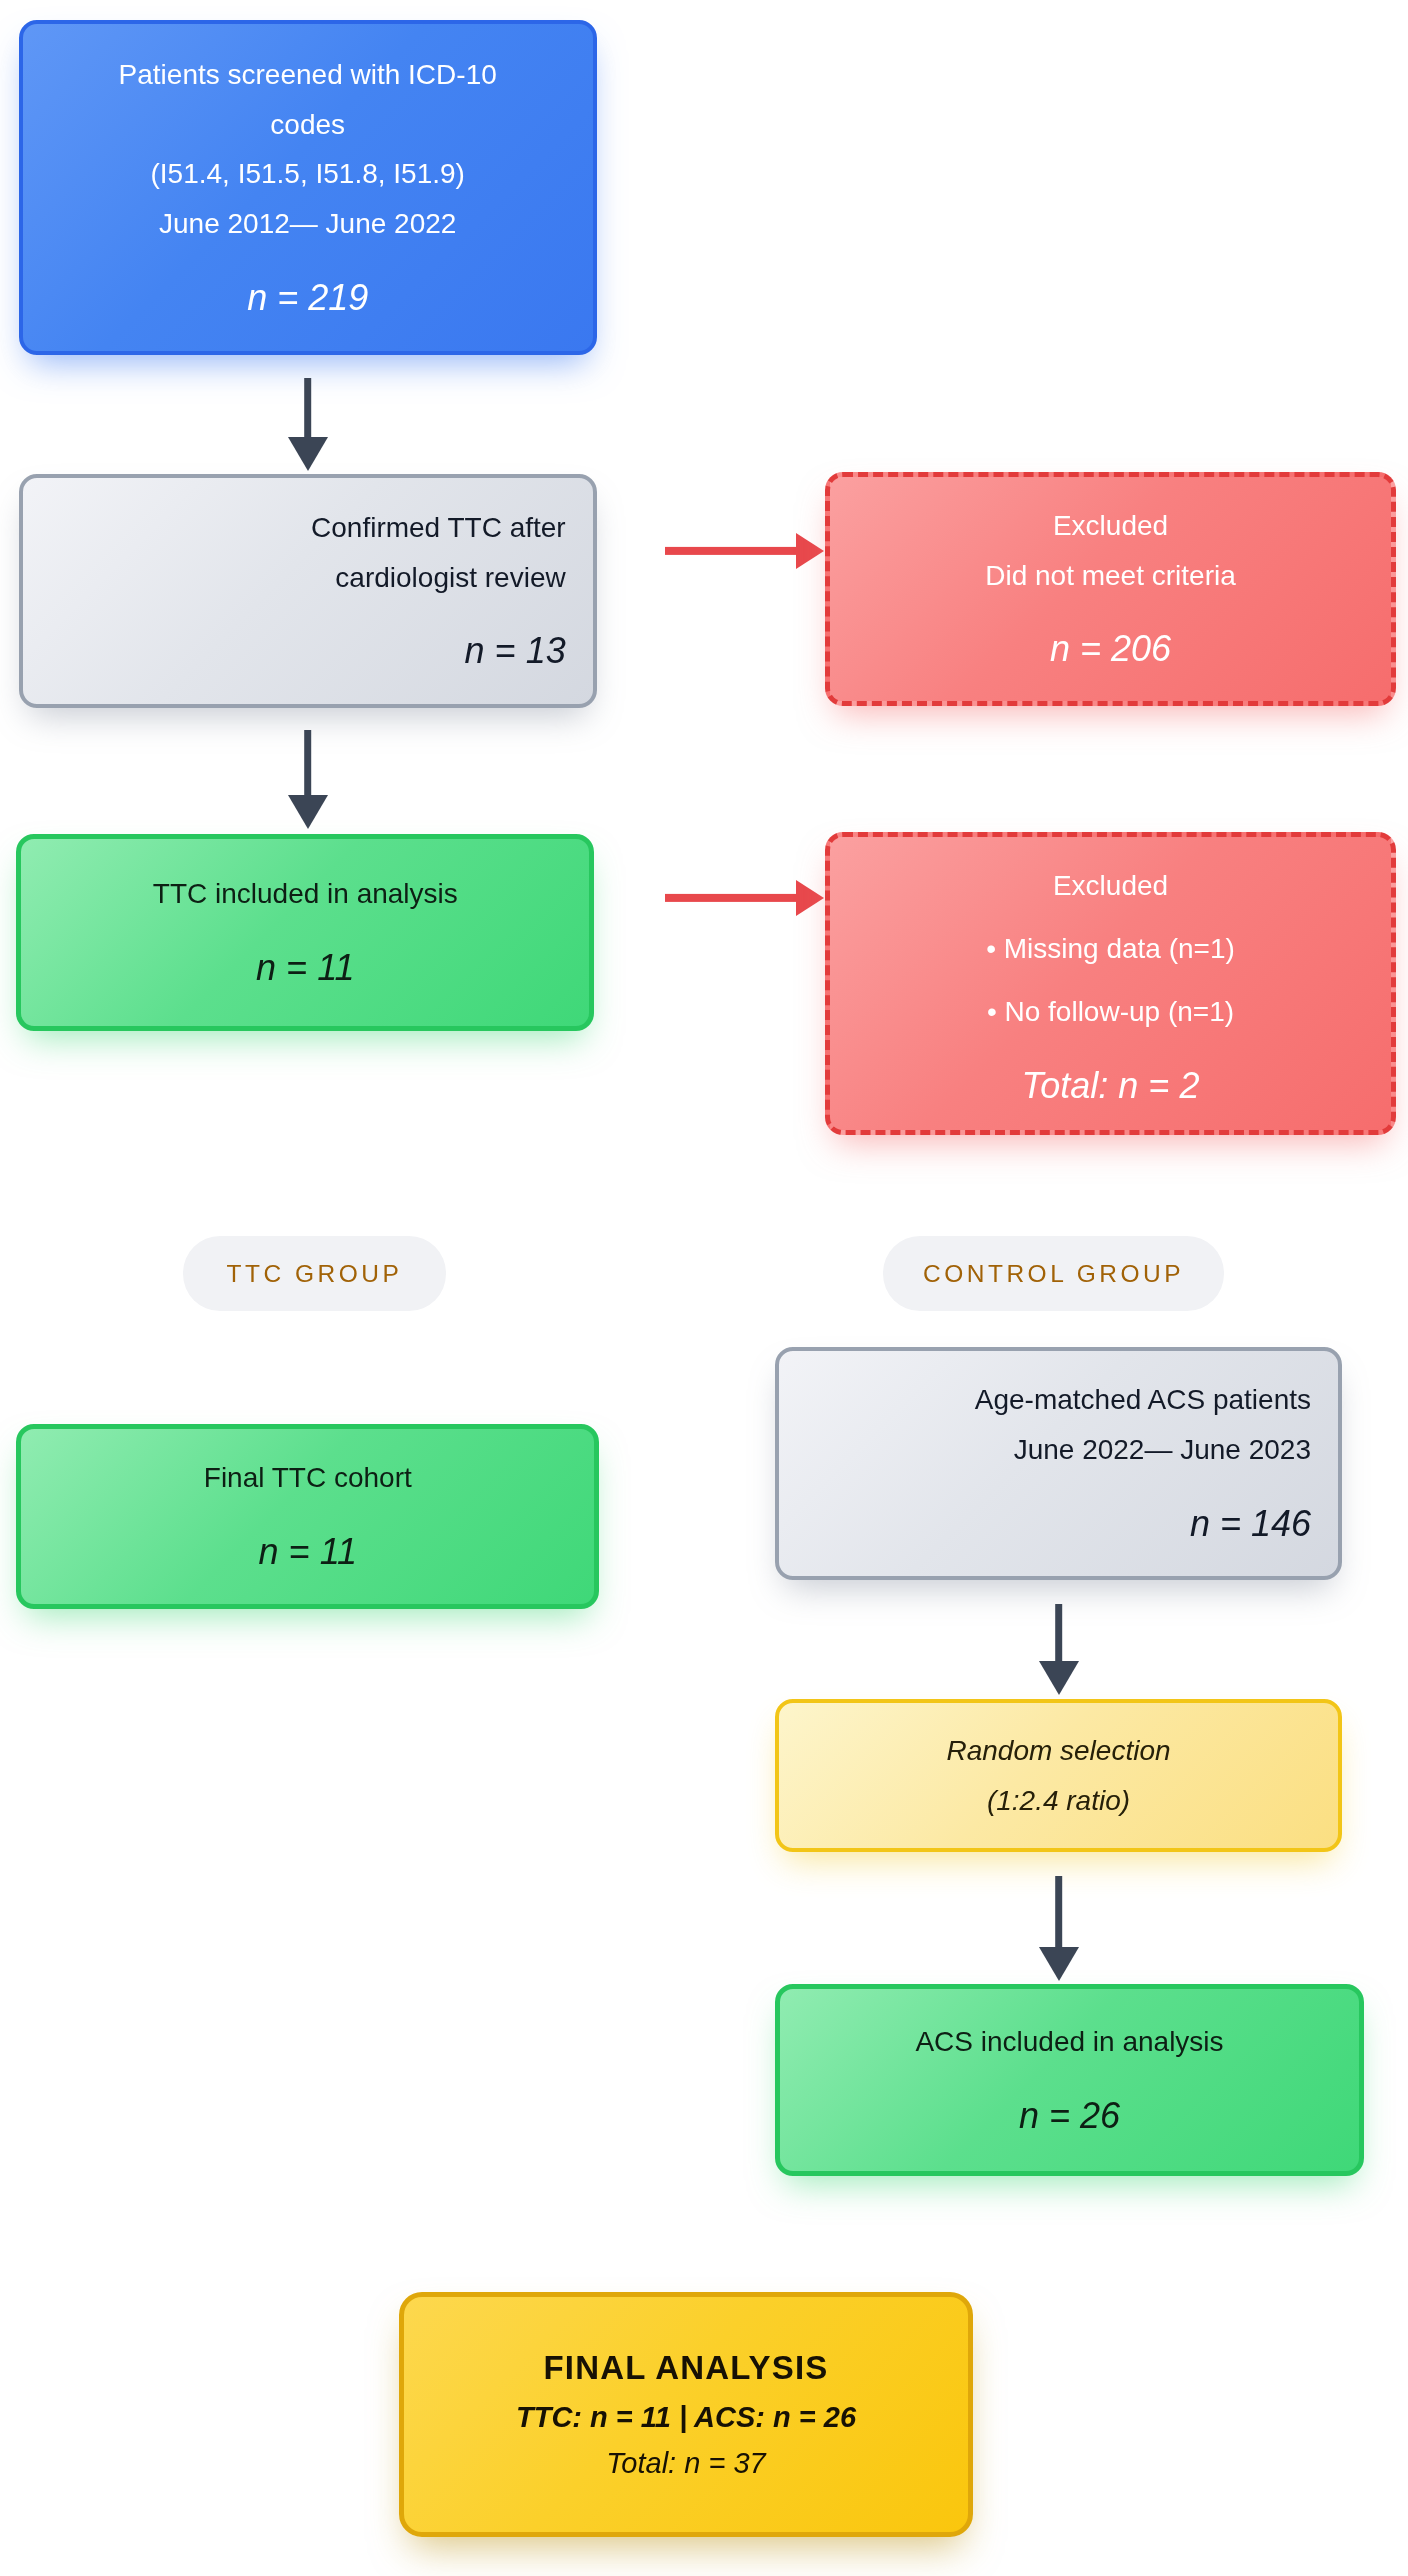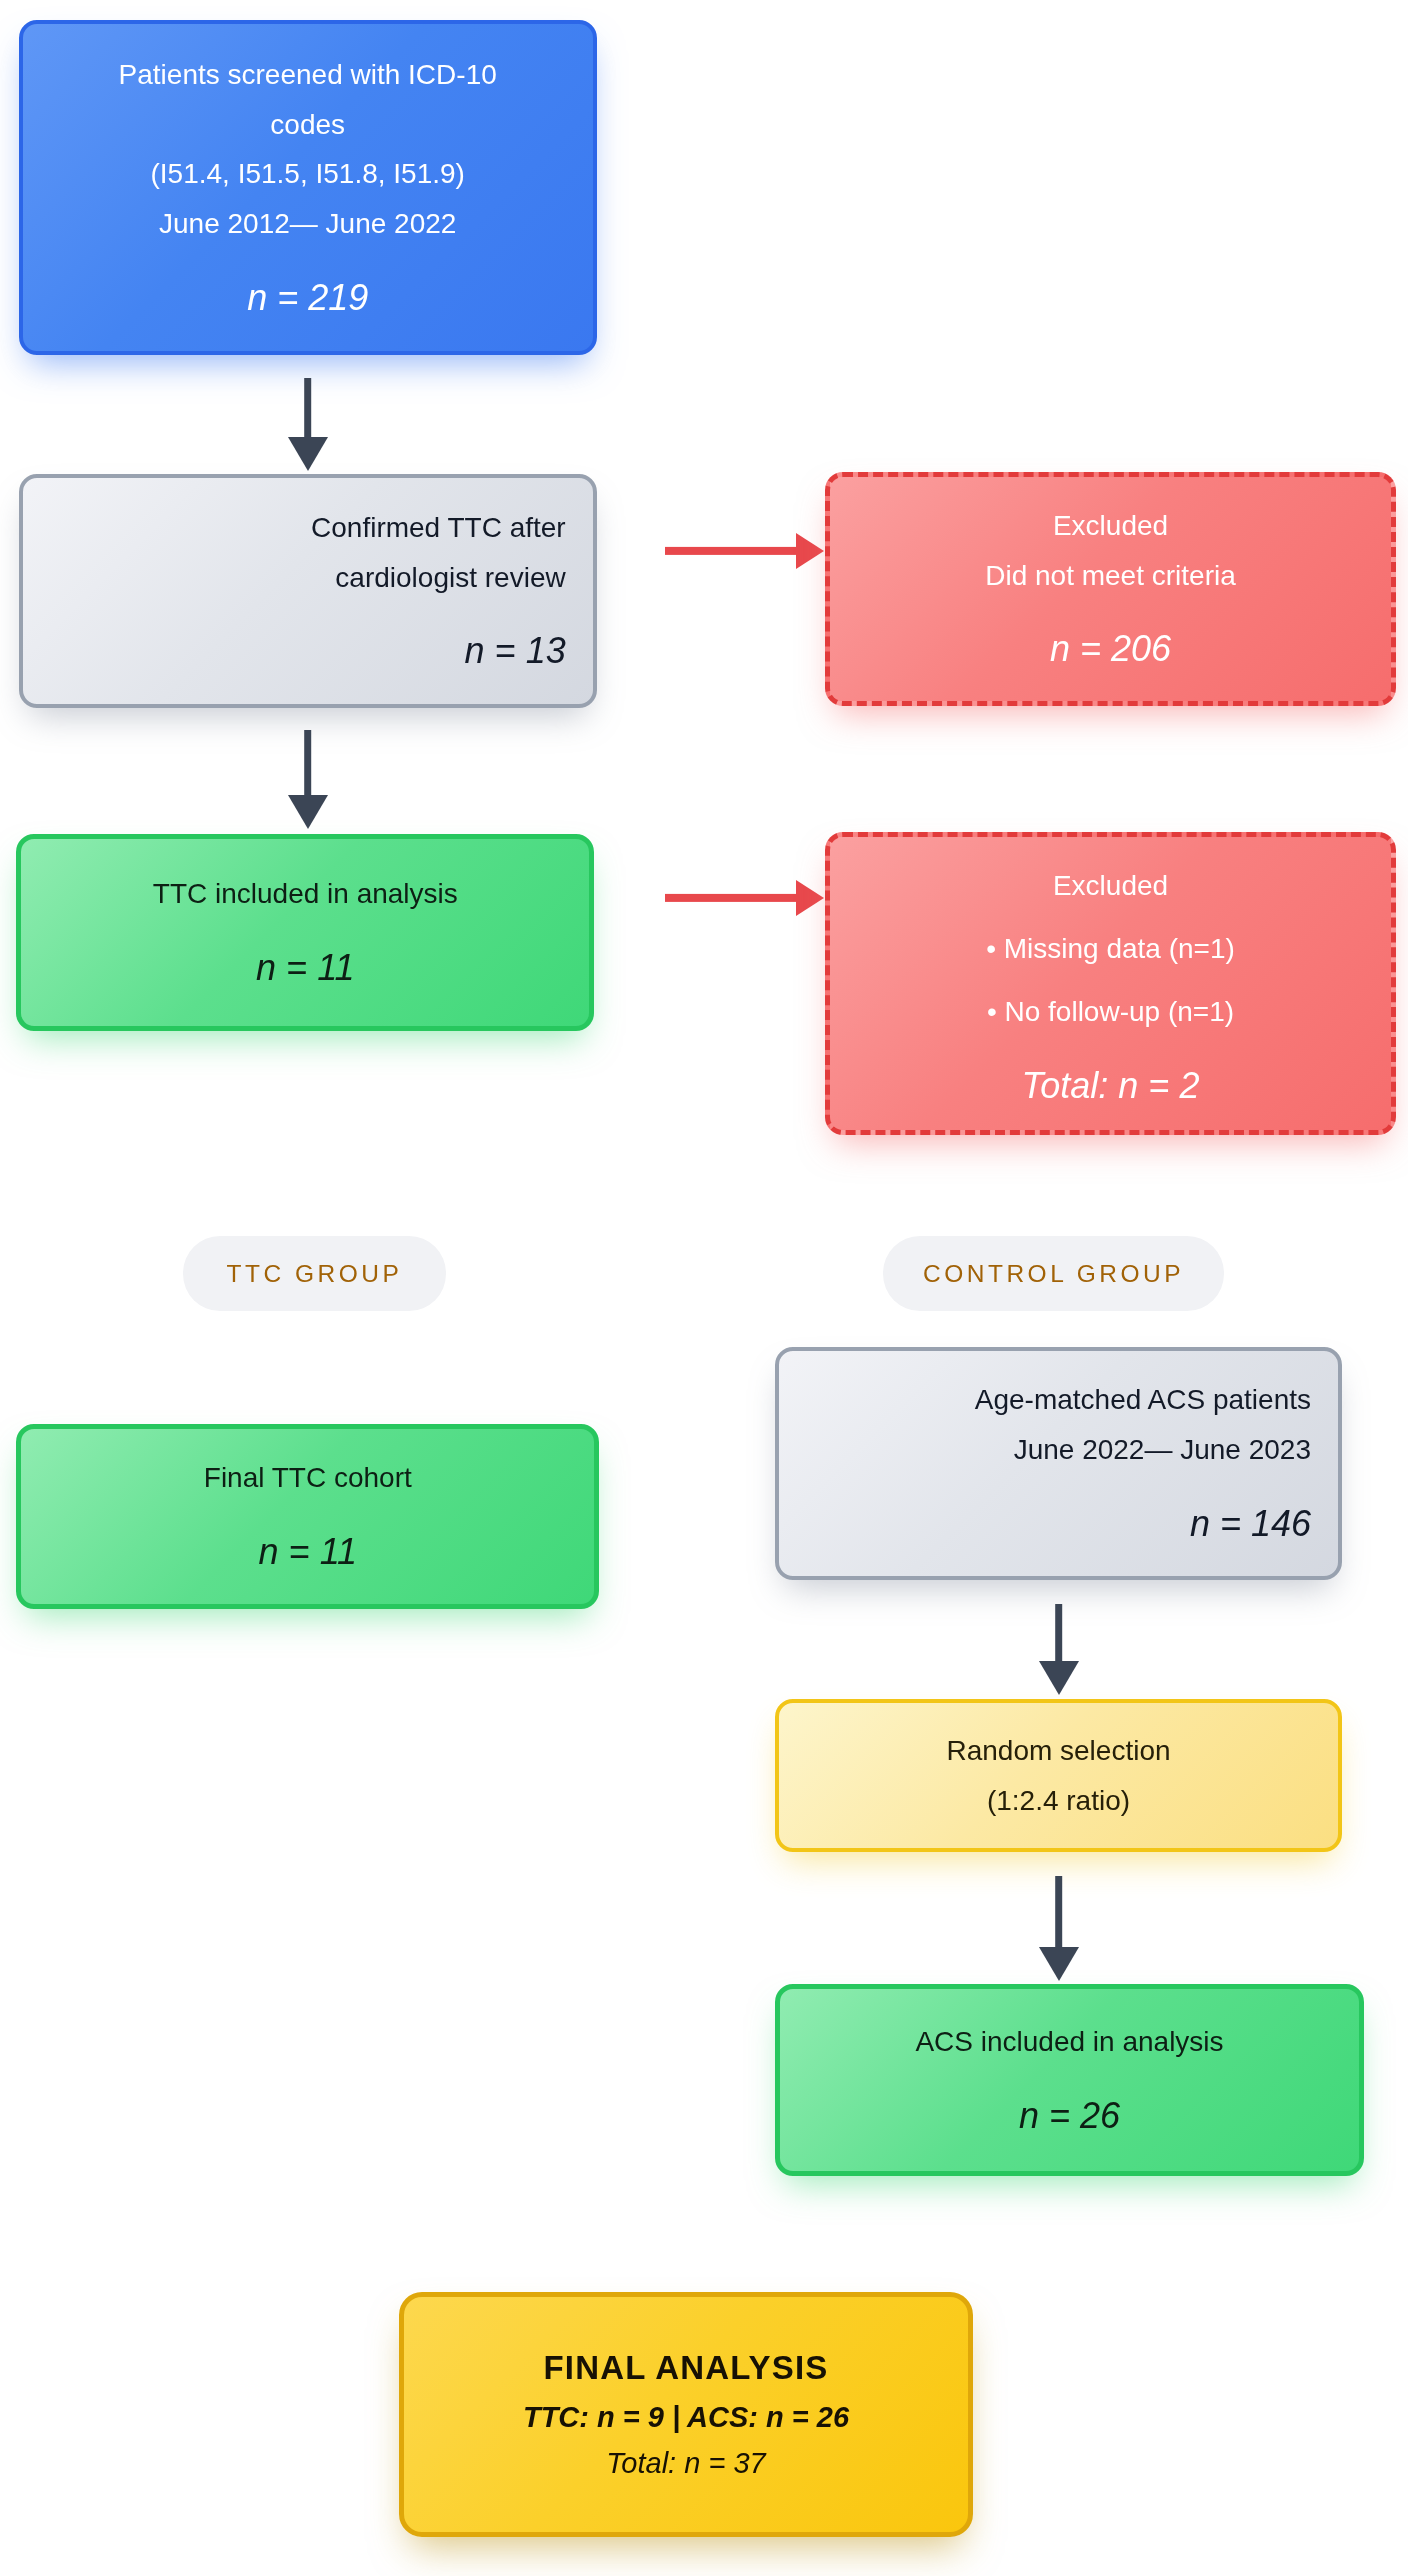--- a/index.html
+++ b/index.html
@@ -37,21 +37,21 @@
   .greenbox {
     background:linear-gradient(135deg,#90ecb1 0%,#5cdf8d 45%,#3fd878 100%);
     border:5.2px solid #27c75e; color:#0d1f14;
     box-shadow:0 17.5px 35px -10.5px rgba(63,216,120,.50);
   }
   .yellowbox {
     background:linear-gradient(135deg,#fdf5cb 0%,#fce9a4 45%,#fbdf82 100%);
     border:4.7px solid #f2c517; color:#262009;
     box-shadow:0 17.5px 35px -10.5px rgba(242,197,23,.45);
   }
-  .yellowbox .ln { }
+  .yellowbox .ln { font-style:italic; }
   .goldbox {
     background:linear-gradient(135deg,#fdd84e 0%,#fbd02a 45%,#fac60d 100%);
     border:5.2px solid #dfa70a; color:#171104; border-radius:23px;
     box-shadow:0 20px 38px -11.7px rgba(190,150,25,.55);
     gap:29px;
   }
   .gold-title { font-size:33px; font-weight:800; letter-spacing:1.2px; line-height:1.2; }
   .gold-sub   { font-size:29px; font-weight:700; font-style:italic; line-height:1.2; }
   .gold-total { font-size:29px; font-weight:500; font-style:italic; line-height:1.2; }
 
@@ -196,18 +196,18 @@
     <div class="head"></div>
   </div>
 
   <div class="box greenbox" id="box-acs-included">
     <div class="ln">ACS included in analysis</div>
     <div class="nline">n = 26</div>
   </div>
 
   <div class="box goldbox" id="box-final">
     <div class="gold-title">FINAL ANALYSIS</div>
-    <div class="gold-sub">TTC: n = 9 | ACS: n = 26</div>
+    <div class="gold-sub">TTC: n = 11 | ACS: n = 26</div>
     <div class="gold-total">Total: n = 37</div>
   </div>
 
 </div>
 
 
 </body></html>

